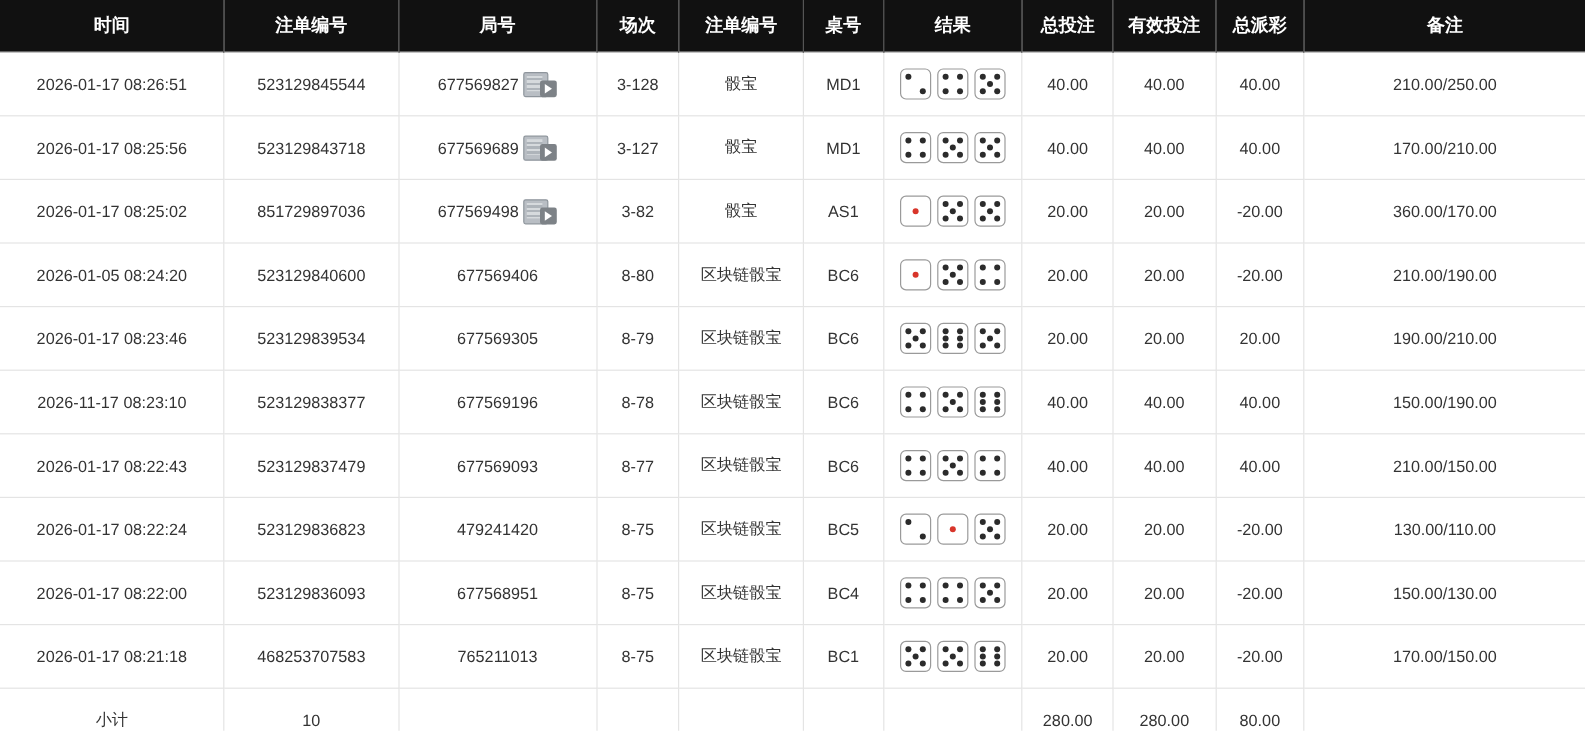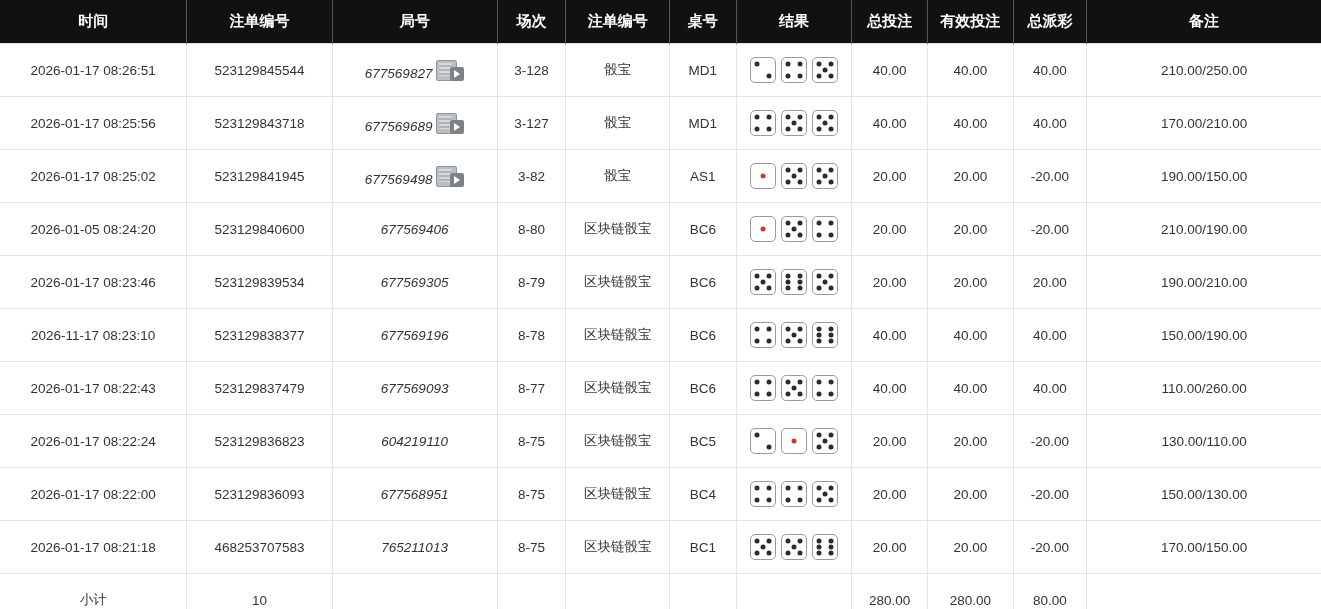--- a/index.html
+++ b/index.html
@@ -62,24 +62,23 @@
   .col-validbet { width: 84px; }
   .col-payout { width: 72px; }
   .col-remark { width: 232px; }
 
   .amount-blue { color: #1a4fd6; }
   .amount-red { color: #d8352a; }
   .amount-plain { color: #333333; }
 
   .round-cell {
     display: flex;
-    align-items: flex-end;
+    align-items: center;
     justify-content: center;
     gap: 4px;
-    font-style: italic;
   }
   .video-icon {
     position: relative;
     width: 28px;
     height: 22px;
     flex: none;
   }
   .video-icon .film {
     position: absolute;
     left: 0; top: 1px;
@@ -330,21 +329,21 @@
             </span>
           </div>
         </td>
         <td class="col-bet amount-blue">40.00</td>
         <td class="col-validbet amount-plain">40.00</td>
         <td class="col-payout amount-plain">40.00</td>
         <td class="col-remark">170.00/210.00</td>
       </tr>
       <tr>
         <td class="col-time">2026-01-17 08:25:02</td>
-        <td class="col-order">523129841945</td>
+        <td class="col-order">851729897036</td>
         <td class="col-round">
           <div class="round-cell">
             <span>677569498</span>
             <span class="video-icon">
               <span class="film"></span>
               <span class="play"></span>
             </span>
           </div>
         </td>
         <td class="col-session">3-82</td>
@@ -405,21 +404,21 @@
               <span style="display: block; width: 100%; height: 100%; position: relative;"></span>
               <span style="display: block; width: 100%; height: 100%; position: relative;">
                 <i style="position: absolute; left: 50%; top: 50%; transform: translate(-50%, -50%);"></i>
               </span>
             </span>
           </div>
         </td>
         <td class="col-bet amount-blue">20.00</td>
         <td class="col-validbet amount-plain">20.00</td>
         <td class="col-payout amount-red">-20.00</td>
-        <td class="col-remark">190.00/150.00</td>
+        <td class="col-remark">360.00/170.00</td>
       </tr>
       <tr>
         <td class="col-time">2026-01-05 08:24:20</td>
         <td class="col-order">523129840600</td>
         <td class="col-round">
           <div class="round-cell">
             <span>677569406</span>
           </div>
         </td>
         <td class="col-session">8-80</td>
@@ -725,28 +724,28 @@
               <span style="display: block; width: 100%; height: 100%; position: relative;"></span>
               <span style="display: block; width: 100%; height: 100%; position: relative;">
                 <i style="position: absolute; left: 50%; top: 50%; transform: translate(-50%, -50%);"></i>
               </span>
             </span>
           </div>
         </td>
         <td class="col-bet amount-blue">40.00</td>
         <td class="col-validbet amount-plain">40.00</td>
         <td class="col-payout amount-plain">40.00</td>
-        <td class="col-remark">110.00/260.00</td>
+        <td class="col-remark">210.00/150.00</td>
       </tr>
       <tr>
         <td class="col-time">2026-01-17 08:22:24</td>
         <td class="col-order">523129836823</td>
         <td class="col-round">
           <div class="round-cell">
-            <span>604219110</span>
+            <span>479241420</span>
           </div>
         </td>
         <td class="col-session">8-75</td>
         <td class="col-gametype">区块链骰宝</td>
         <td class="col-table">BC5</td>
         <td class="col-result">
           <div class="dice-group">
             <span class="die">
               <span style="display: block; width: 100%; height: 100%; position: relative;">
                 <i style="position: absolute; left: 50%; top: 50%; transform: translate(-50%, -50%);"></i>

